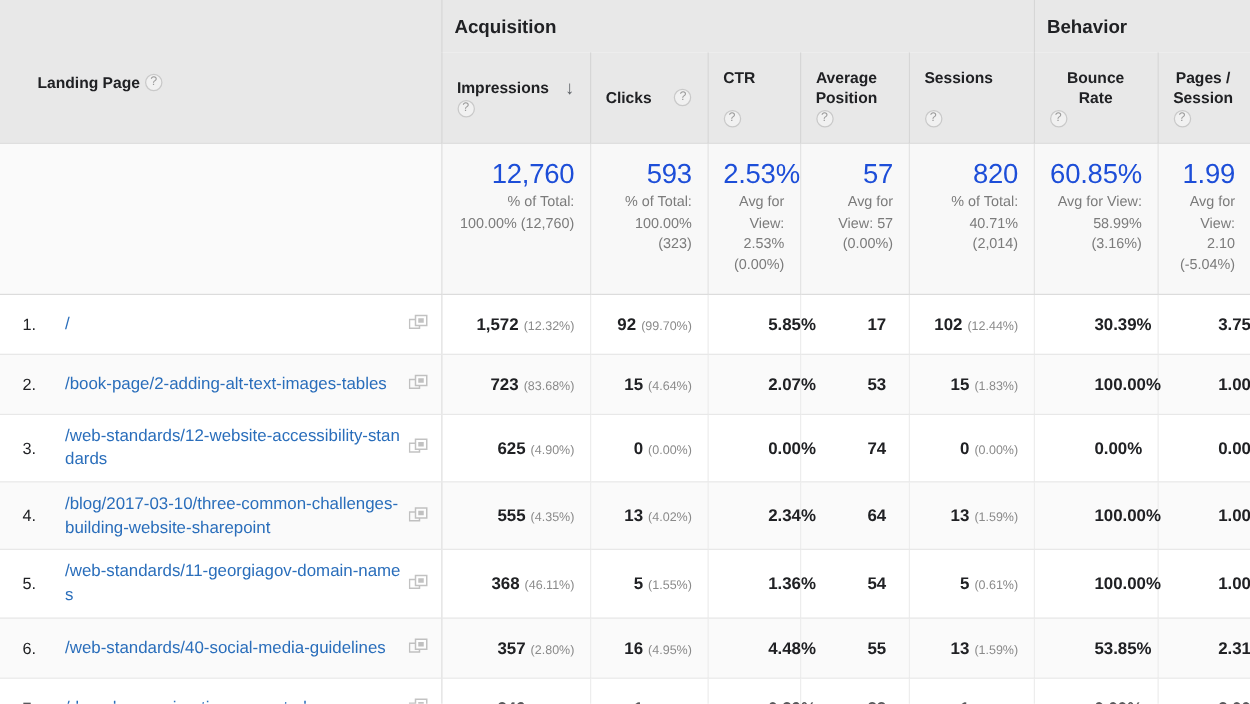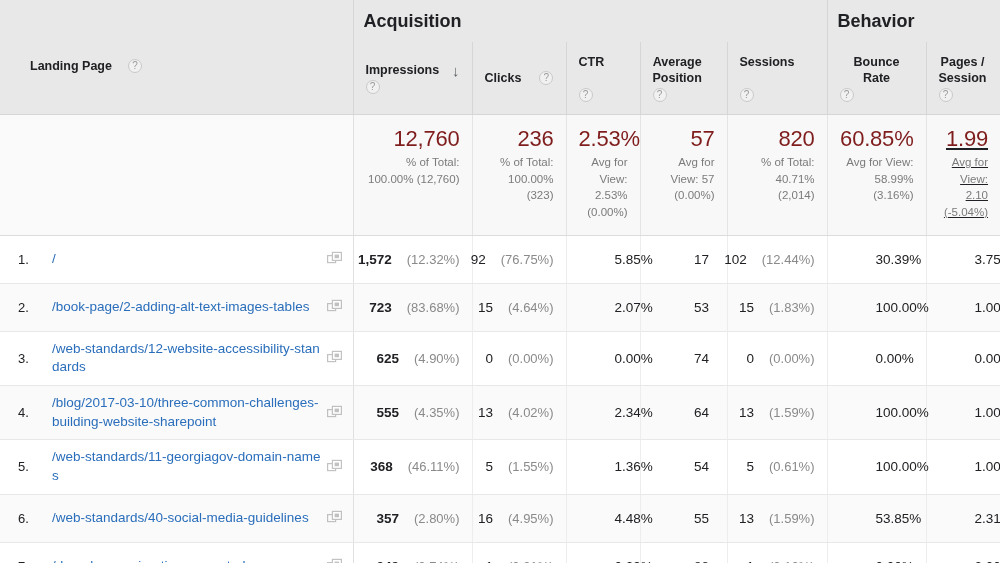--- a/index.html
+++ b/index.html
@@ -16,42 +16,42 @@
     border-collapse: collapse;
     table-layout: fixed;
     color: #202124;
   }
 
   
   .group-row th {
     background: #e8e8e8;
     height: 42px;
     padding: 0 0 0 10px;
-    font-size: 18px;
+    font-size: 15px;
     font-weight: bold;
     color: #202124;
     text-align: left;
     vertical-align: middle;
     border-right: 1px solid #d6d6d6;
   }
   .group-row th.blank-group { border-right: 1px solid #d6d6d6; }
   .group-row th.last-group  { border-right: none; }
 
   
   th.dim-head {
     background: #e8e8e8;
     border-right: 1px solid #d6d6d6;
     border-bottom: 1px solid #d6d6d6;
     vertical-align: middle;
     text-align: left;
     padding-left: 30px;
     font-size: 12.5px;
     font-weight: bold;
   }
-  .dim-head-inner { display: flex; align-items: flex-end; gap: 16px; margin-top: 19px; }
+  .dim-head-inner { display: flex; align-items: flex-end; gap: 4px; margin-top: 19px; }
 
   
   .metric-row th {
     background: #e8e8e8;
     height: 72px;
     padding: 0 12px 0 12px;
     font-size: 12.5px;
     font-weight: bold;
     color: #202124;
     vertical-align: middle;
@@ -100,25 +100,25 @@
     border-right: 1px solid #e4e4e4;
     border-bottom: 1px solid #dcdcdc;
     padding: 12px 12px 14px 12px;
     vertical-align: top;
     text-align: right;
   }
   .summary-row td.summary-blank {
     background: #fafafa;
     border-right: 1px solid #e0e0e0;
   }
-  .summary-row td.last-cell { border-right: none; text-decoration: underline; }
+  .summary-row td.last-cell { border-right: none; }
   .sum-big {
     font-size: 22px;
     font-weight: normal;
-    color: #7f1d1d;
+    color: #1d4ed8;
     line-height: 1.12;
     letter-spacing: -0.2px;
   }
   .sum-sub {
     font-size: 11.5px;
     color: #7b7b7b;
     line-height: 1.45;
     margin-top: 3px;
   }
 
@@ -154,26 +154,26 @@
     color: #2a6ebb;
     font-size: 13.5px;
     line-height: 1.38;
     word-break: break-all;
     flex: 1 1 auto;
     cursor: pointer;
   }
   .open-icon { flex: none; width: 16px; height: 16px; opacity: .62; }
 
   .val-main { font-weight: bold; }
-  .val-plain { font-weight: normal; margin-left: 36px; }
+  .val-plain { font-weight: bold; margin-left: 36px; }
   .val-pct {
     color: #8a8a8a;
-    font-size: 13px;
+    font-size: 10px;
     font-weight: normal;
-    margin-left: 15px;
+    margin-left: 4px;
     white-space: nowrap;
   }
   .cell-flex {
     display: flex;
     align-items: baseline;
     justify-content: flex-end;
   }
 </style>
 </head>
 <body>
@@ -261,21 +261,21 @@
   <tbody>
 
     <tr class="summary-row">
       <td class="summary-blank"></td>
       <td>
         <div class="sum-big">12,760</div>
         <div class="sum-sub" style="white-space:pre-line">% of Total:
 100.00% (12,760)</div>
       </td>
       <td>
-        <div class="sum-big">236</div>
+        <div class="sum-big">593</div>
         <div class="sum-sub" style="white-space:pre-line">% of Total:
 100.00%
 (323)</div>
       </td>
       <td>
         <div class="sum-big">2.53%</div>
         <div class="sum-sub" style="white-space:pre-line">Avg for
 View:
 2.53%
 (0.00%)</div>
@@ -323,21 +323,21 @@
     </td>
     <td>
       <span class="cell-flex">
         <span class="val-main">1,572</span>
         <span class="val-pct">(12.32%)</span>
       </span>
     </td>
     <td>
       <span class="cell-flex">
         <span class="val-plain">92</span>
-        <span class="val-pct">(76.75%)</span>
+        <span class="val-pct">(99.70%)</span>
       </span>
     </td>
     <td>
       <span class="val-plain">5.85%</span>
     </td>
     <td>
       <span class="val-plain">17</span>
     </td>
     <td>
       <span class="cell-flex">

